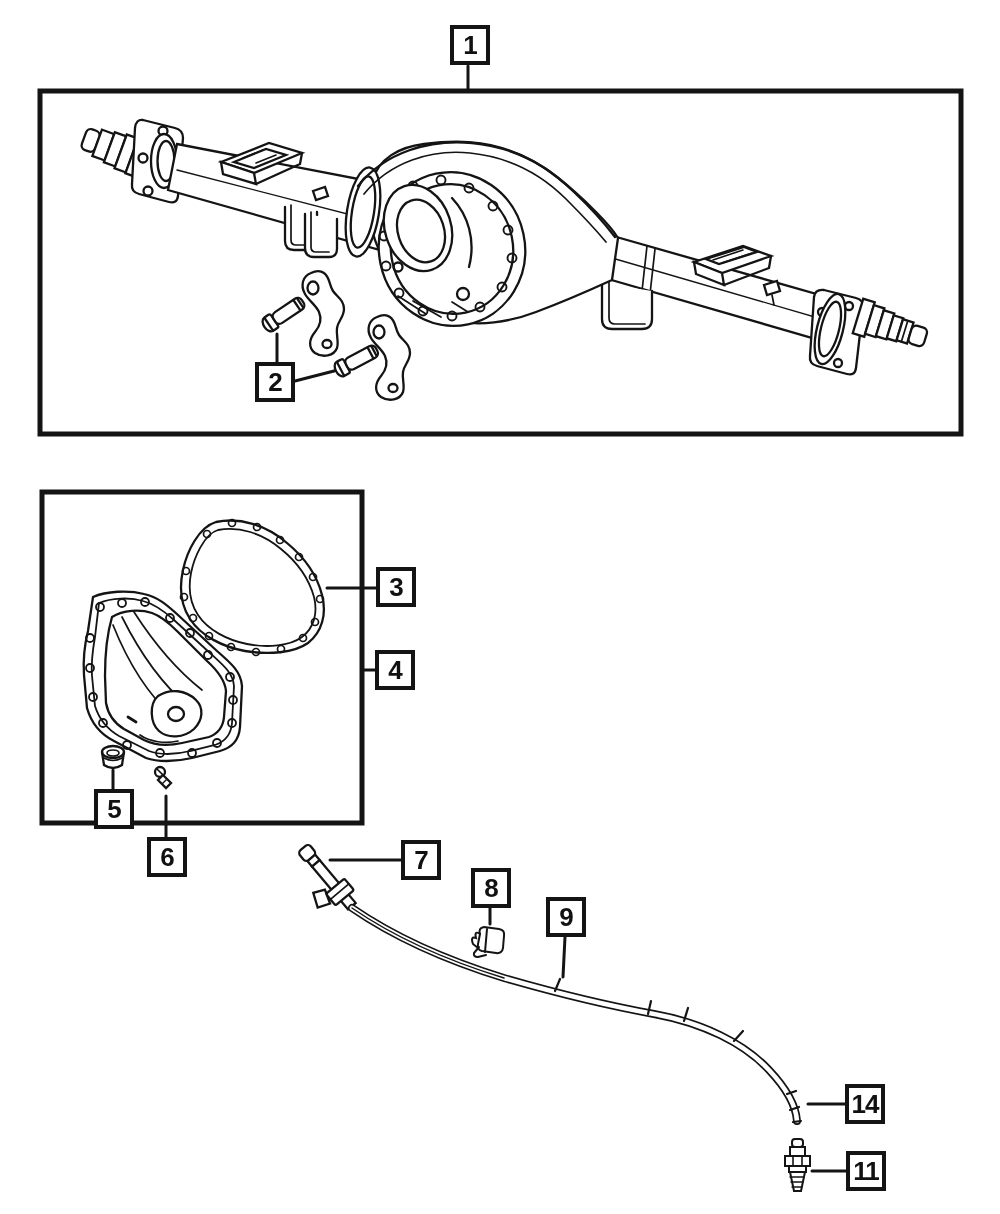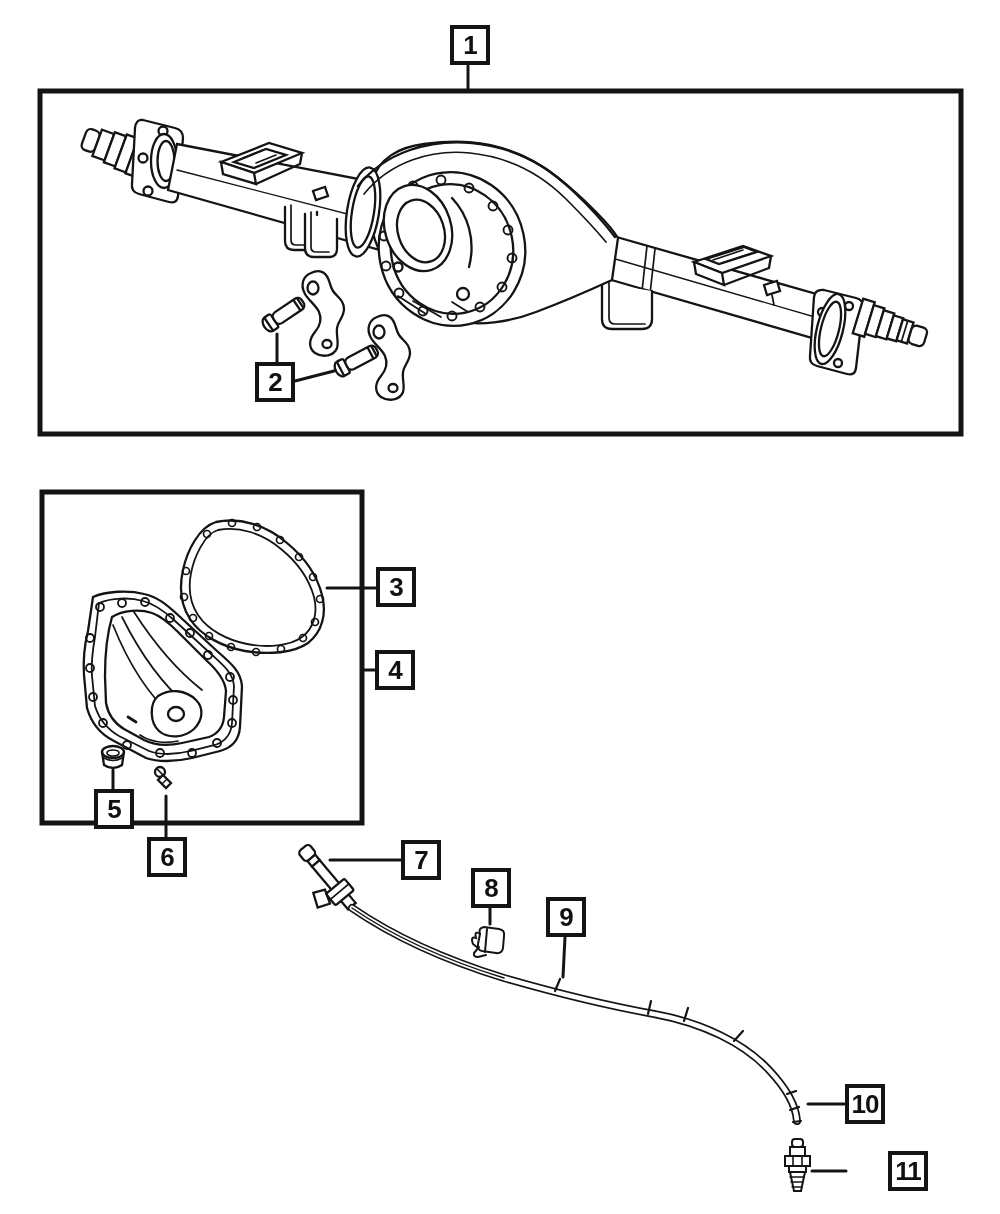--- a/index.html
+++ b/index.html
@@ -310,19 +310,19 @@
 <div class="co" style="left:401px;top:840px">
       <span>7</span>
     </div>
 <div class="co" style="left:471px;top:868px">
       <span>8</span>
     </div>
 <div class="co" style="left:546px;top:897px">
       <span>9</span>
     </div>
 <div class="co" style="left:845px;top:1084px">
-      <span>10</span>
-    </div>
-<div class="co" style="left:888px;top:1151px">
+      <span>14</span>
+    </div>
+<div class="co" style="left:846px;top:1151px">
       <span>11</span>
     </div>
 
 </div>
 
 </body></html>

